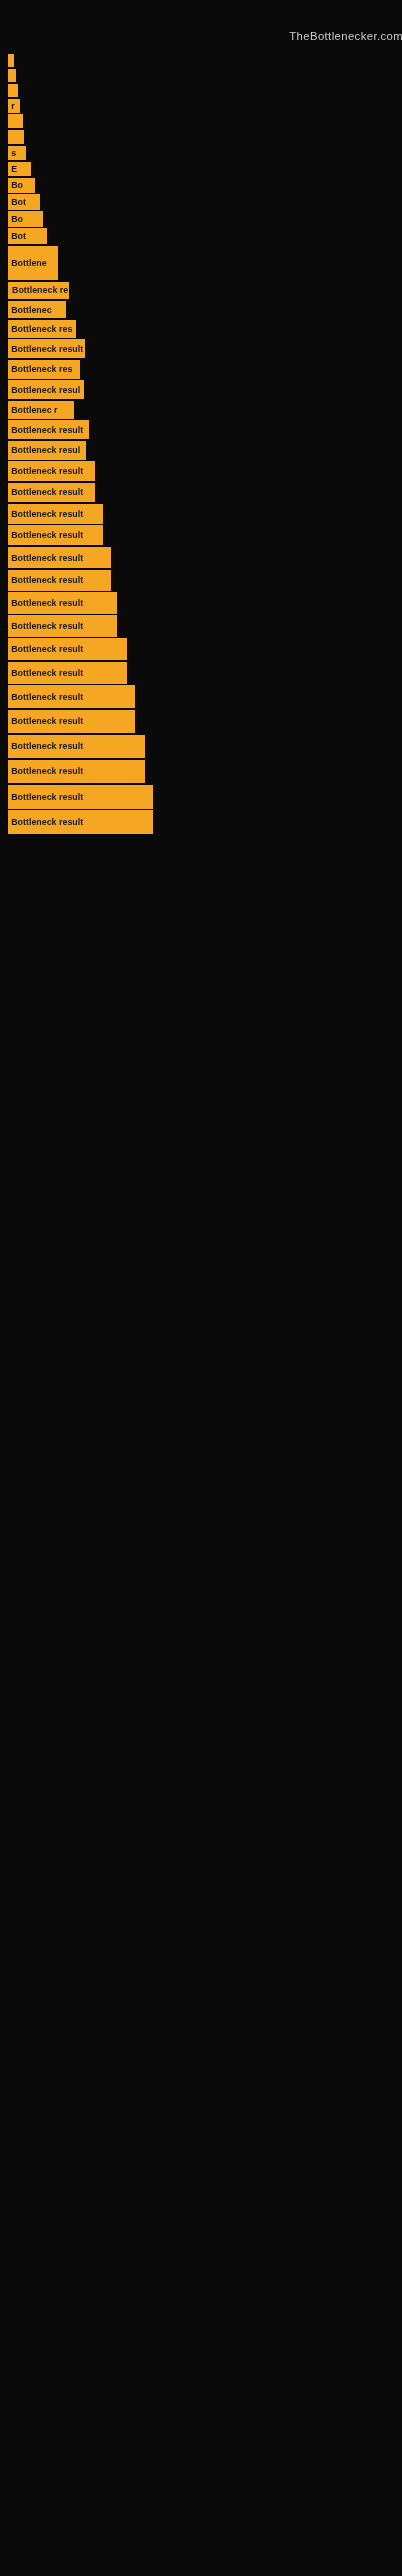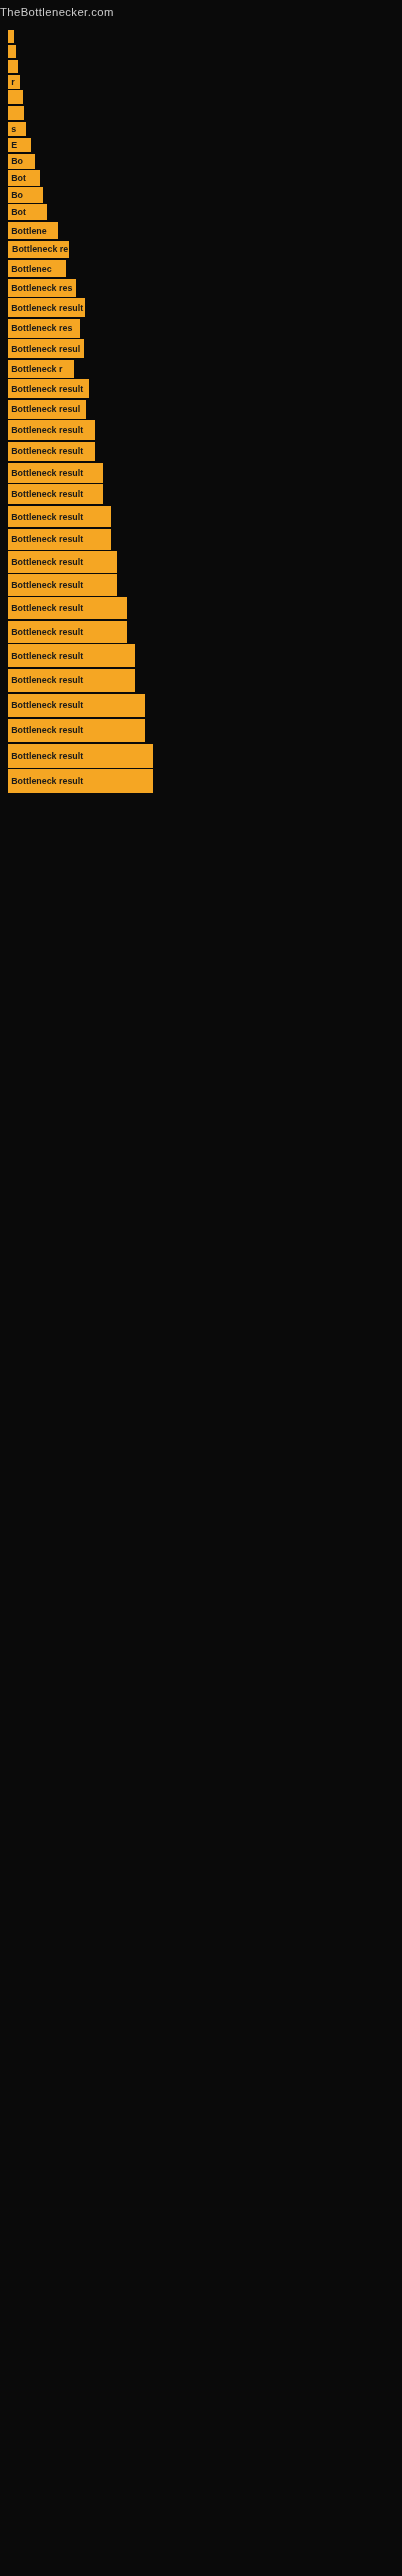--- a/index.html
+++ b/index.html
@@ -8,23 +8,24 @@
       width: 403px;
       min-height: 2576px;
       font-family: Arial, sans-serif;
       position: relative;
       overflow-x: hidden;
     }
 
     .site-title {
       color: #cccccc;
       font-size: 11.3px;
-      text-align: left;
+      text-align: right;
       padding: 6.4px 0 3.2px 0;
       letter-spacing: 0.4px;
+      margin-top: 24px;
     }
 
     .bars-container {
       padding: 8px 0 0 8px;
       display: flex;
       flex-direction: column;
       gap: 0px;
     }
 
     .bar-row {
@@ -99,21 +100,21 @@
       <div class="bar" style="width: 35px; height: 15.6px;">
         <span class="bar-label">Bo</span>
       </div>
     </div>
     <div class="bar-row">
       <div class="bar" style="width: 39px; height: 16px;">
         <span class="bar-label">Bot</span>
       </div>
     </div>
     <div class="bar-row">
-      <div class="bar" style="width: 50px; height: 17px; align-items: center;">
+      <div class="bar" style="width: 50px; height: 34px; align-items: center;">
         <span class="bar-label">Bottlene</span>
       </div>
     </div>
     <div class="bar-row">
       <div class="bar" style="width: 61px; height: 17.6px; justify-content: center;">
         <span class="bar-label">Bottleneck re</span>
       </div>
     </div>
     <div class="bar-row">
       <div class="bar" style="width: 58px; height: 17.4px;">
@@ -135,21 +136,21 @@
         <span class="bar-label">Bottleneck res</span>
       </div>
     </div>
     <div class="bar-row">
       <div class="bar" style="width: 76px; height: 19px;">
         <span class="bar-label">Bottleneck resul</span>
       </div>
     </div>
     <div class="bar-row">
       <div class="bar" style="width: 66px; height: 18px;">
-        <span class="bar-label">Bottleneck r</span>
+        <span class="bar-label">Bottlenec r</span>
       </div>
     </div>
     <div class="bar-row">
       <div class="bar" style="width: 81px; height: 19px;">
         <span class="bar-label">Bottleneck result</span>
       </div>
     </div>
     <div class="bar-row">
       <div class="bar" style="width: 78px; height: 19px;">
         <span class="bar-label">Bottleneck resul</span>

